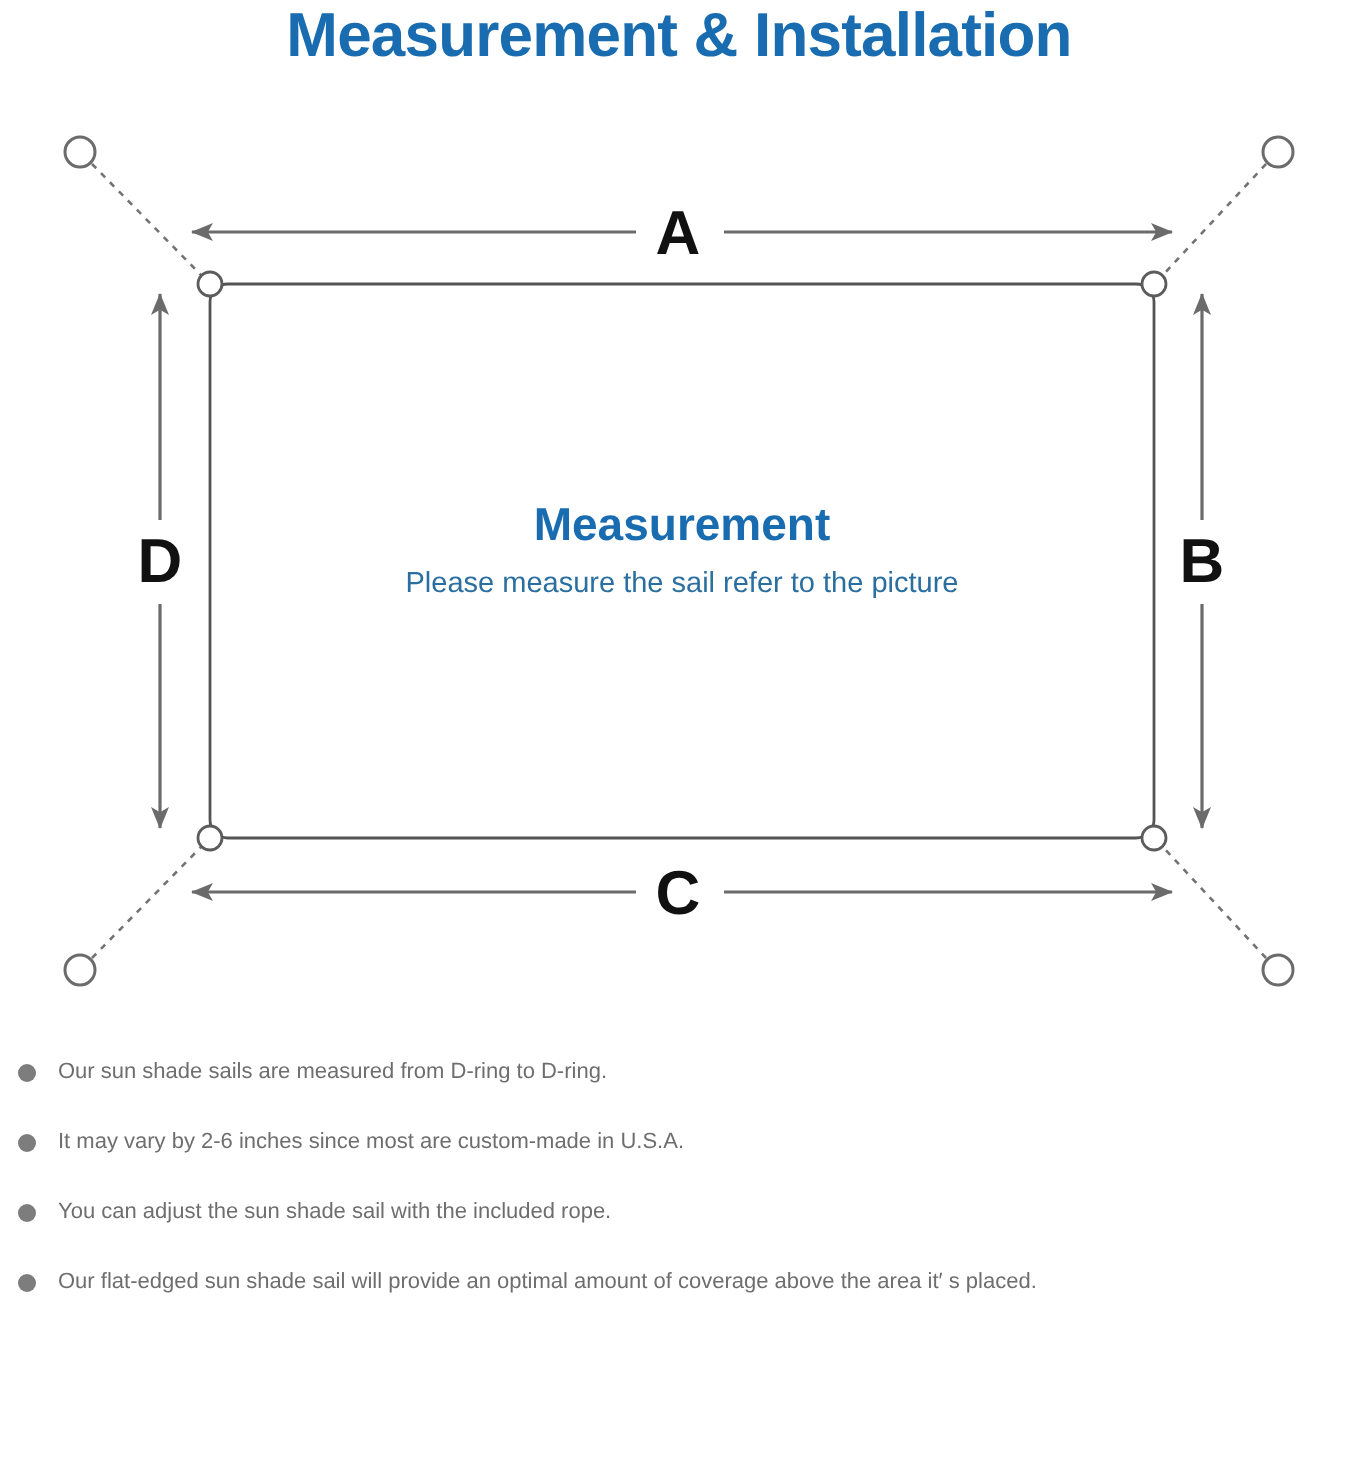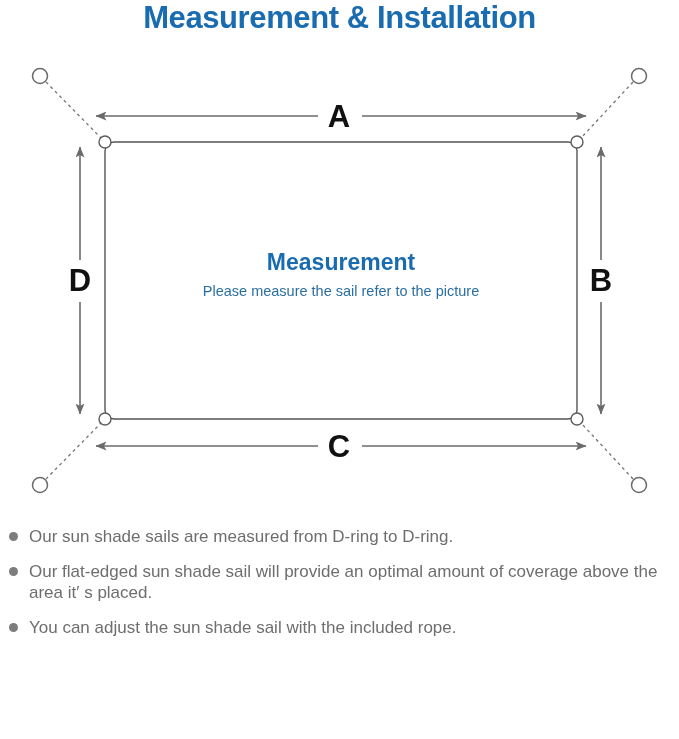--- a/index.html
+++ b/index.html
@@ -77,21 +77,21 @@
     left: 0;
     top: 526px;
     width: 679px;
   }
   .note-row {
     position: relative;
     padding-left: 29px;
     padding-right: 6px;
     margin-bottom: 14px;
     color: #6e6e6e;
-    font-size: 17px;
+    font-size: 11px;
     line-height: 21px;
   }
   .note-bullet {
     position: absolute;
     left: 9px;
     top: 6px;
     width: 9px;
     height: 9px;
     border-radius: 50%;
     background: #7d7d7d;
@@ -169,25 +169,29 @@
   </svg>
 </div>
 
 <div id="notes">
 
   <div class="note-row">
     <span class="note-bullet"></span>
     <span class="note-text">Our sun shade sails are measured from D-ring to D-ring.</span>
   </div>
 
+  <div class="note-row">
+    <span class="note-bullet"></span>
+    <span class="note-text">It may vary by 2-6 inches since most are custom-made in U.S.A.</span>
+  </div>
 
+
+  <div class="note-row">
+    <span class="note-bullet"></span>
+    <span class="note-text">You can adjust the sun shade sail with the included rope.</span>
+  </div>
 
   <div class="note-row">
     <span class="note-bullet"></span>
     <span class="note-text">Our flat-edged sun shade sail will provide an optimal amount of coverage above the area it′ s placed.</span>
   </div>
 
-  <div class="note-row">
-    <span class="note-bullet"></span>
-    <span class="note-text">You can adjust the sun shade sail with the included rope.</span>
-  </div>
-
 </div>
 
 </body></html>

